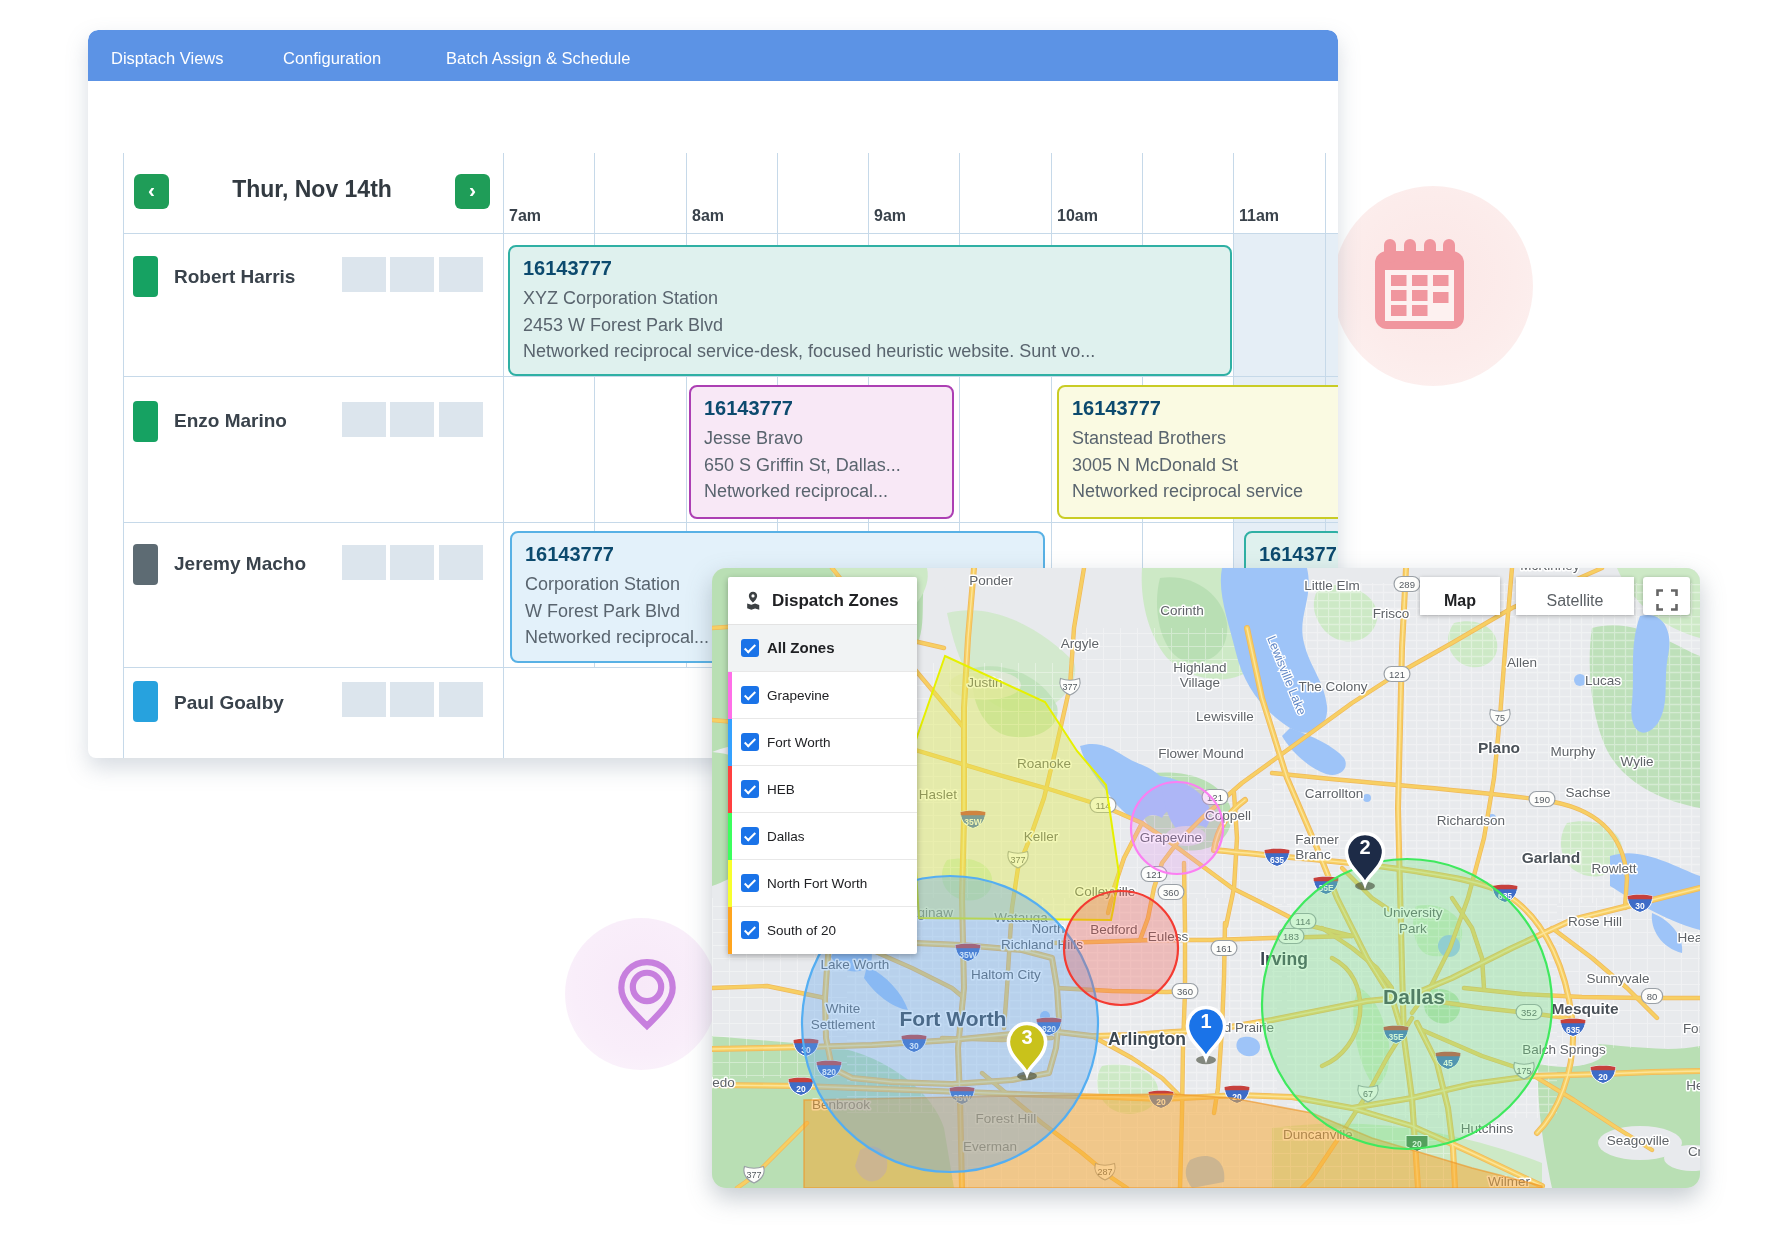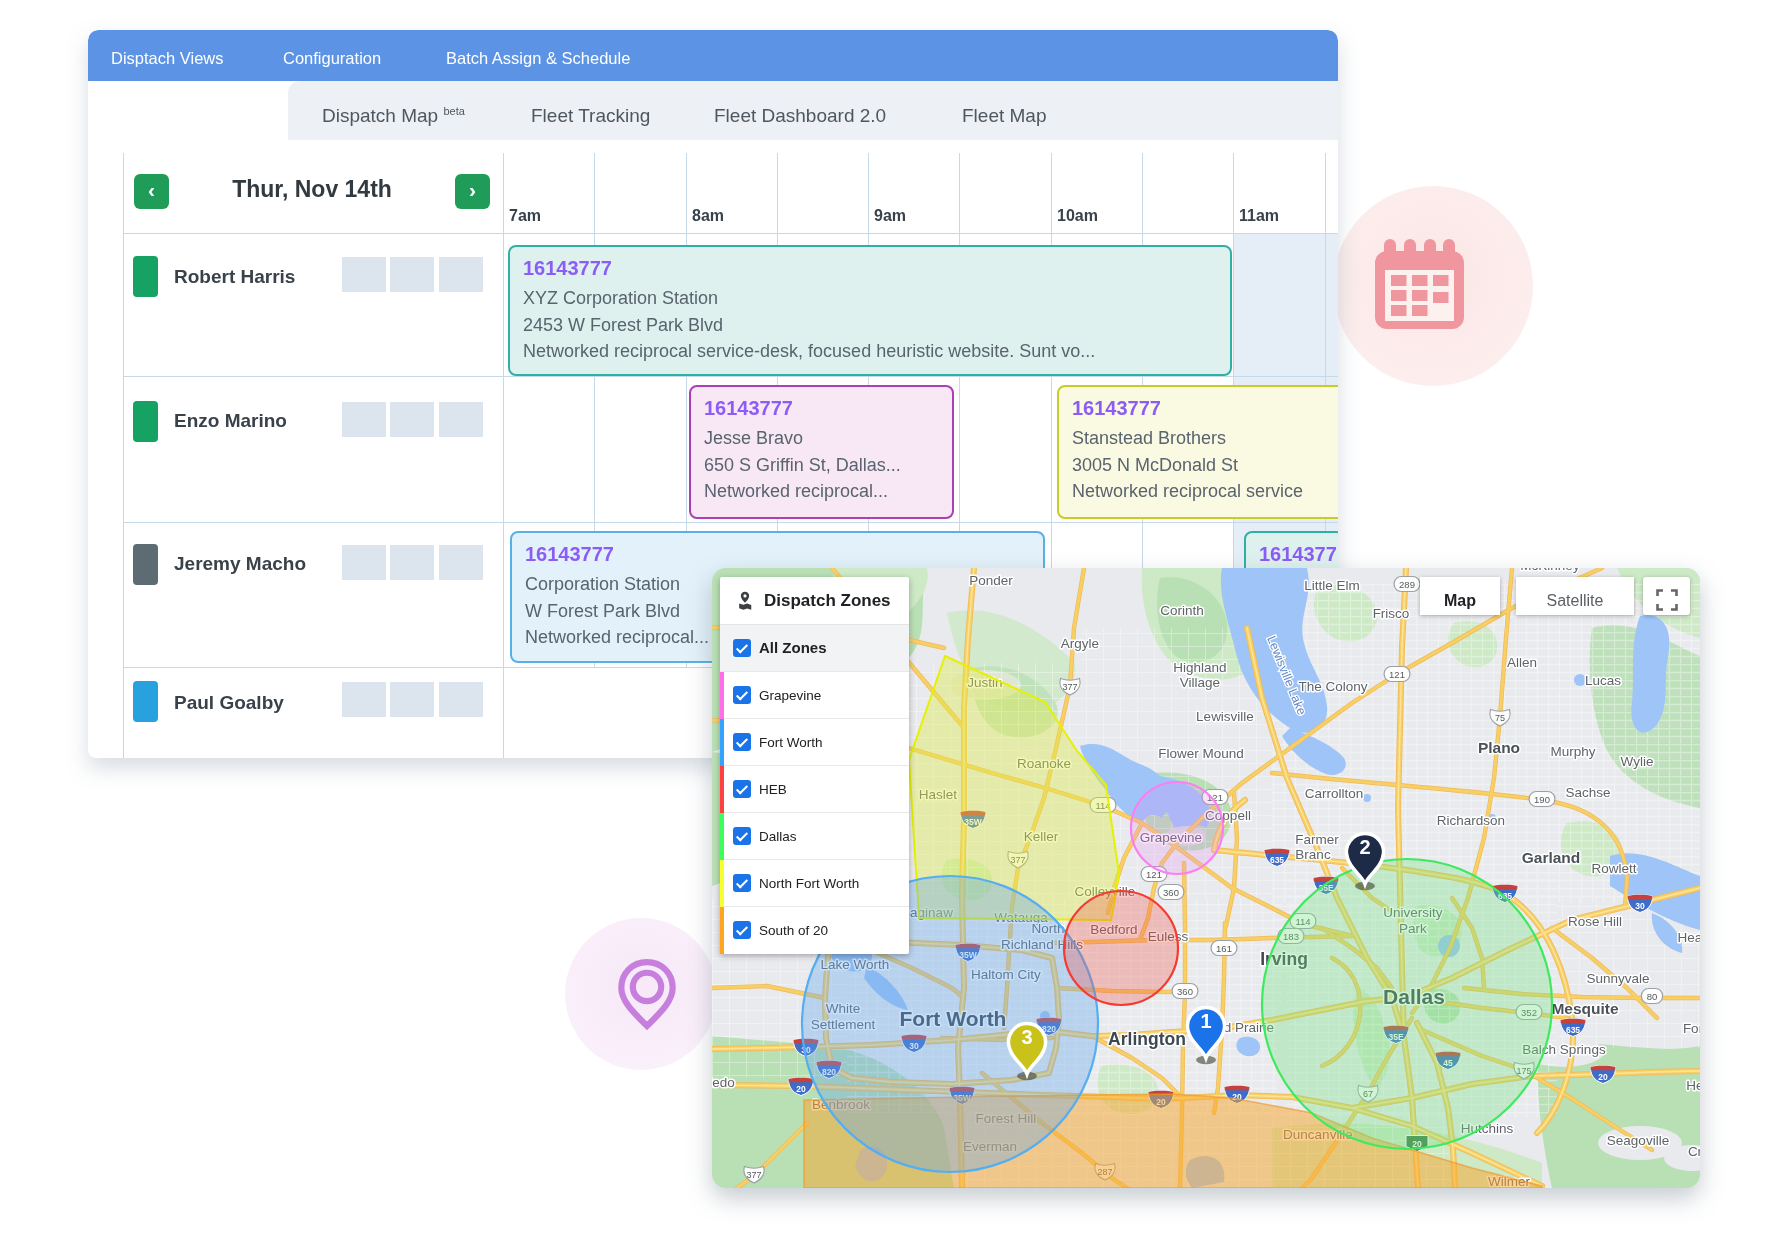--- a/index.html
+++ b/index.html
@@ -35,33 +35,33 @@
   #datelabel { position:absolute; left:81px; top:146px; width:286px; text-align:center;
     font-size:23px; font-weight:bold; color:#323a41; }
   .hourlbl { position:absolute; top:177px; font-size:16px; font-weight:bold; color:#39424b; }
 
   .rowbar { position:absolute; width:25px; height:41px; border-radius:4px; left:45px; }
   .rowname { position:absolute; left:86px; font-size:19px; font-weight:bold; color:#39424b; }
   .skel { position:absolute; width:44px; height:35px; background:#dce5ed; }
 
   .evcard { position:absolute; border-radius:8px; border-width:2px; border-style:solid;
     padding:10px 13px 0 13px; overflow:hidden; }
-  .evcard h4 { font-size:20px; color:#8b5cf6; margin-bottom:5px; }
+  .evcard h4 { font-size:20px; color:#0c4a6e; margin-bottom:5px; }
   .evcard div { font-size:18px; color:#59646e; line-height:26.6px; white-space:nowrap; }
   .ev-teal { background:#dff1ee; border-color:#2fb0a4; }
   .ev-pink { background:#f8e8f6; border-color:#ac3fb3; }
   .ev-yellow { background:#fafae2; border-color:#c9cc25; }
   .ev-blue { background:#e3f1fa; border-color:#58b1e5; }
 
   
   #mapcard { left:712px; top:568px; width:988px; height:620px; border-radius:14px;
     overflow:hidden; box-shadow:0 10px 24px rgba(90,105,120,0.35); background:#e8eaed; }
 
   
-  #legend { left:8px; top:9px; width:189px; background:#fff; border-radius:2px;
+  #legend { left:16px; top:9px; width:189px; background:#fff; border-radius:2px;
     box-shadow:0 2px 6px rgba(0,0,0,0.3); }
   #legend .hdr { height:48px; border-bottom:1px solid #e3e3e3; font-size:17px; font-weight:bold;
     color:#202124; padding:14px 0 0 44px; position:relative; }
   .litem { height:47px; border-bottom:1px solid #e8e8e8; position:relative; font-size:13.5px;
     color:#202124; }
   .litem .lbl { position:absolute; left:39px; top:16px; }
   .cbx { position:absolute; left:13px; top:14px; width:18px; height:18px; background:#1a73e8;
     border-radius:3px; }
   .cbx:after { content:""; position:absolute; left:6px; top:2.5px; width:4px; height:9px;
     border:solid #fff; border-width:0 2.5px 2.5px 0; transform:rotate(45deg); }
@@ -101,26 +101,20 @@
   <svg class="abs" style="left:616px; top:955px;" width="62" height="78" viewBox="0 0 70 82">
     <path d="M35 5 C18 5 6 18 6 34 C6 50 22 64 35 77 C48 64 64 50 64 34 C64 18 52 5 35 5 Z" fill="none" stroke="#c77fde" stroke-width="7"></path>
     <circle cx="35" cy="33" r="16" fill="none" stroke="#c77fde" stroke-width="7"></circle>
   </svg>
 
   <div class="abs" id="gridcard">
     <div class="abs" id="bluebar">
       <span style="left:23px;">Disptach Views</span>
       <span style="left:195px;">Configuration</span>
       <span style="left:358px;">Batch Assign &amp; Schedule</span>
-    </div>
-    <div class="abs" id="tabstrip">
-      <span style="left:34px;">Dispatch Map <sup style="font-size:11px;">beta</sup></span>
-      <span style="left:243px;">Fleet Tracking</span>
-      <span style="left:426px;">Fleet Dashboard 2.0</span>
-      <span style="left:674px;">Fleet Map</span>
     </div>
 
     <div class="abs" id="shade"></div>
 
     <div class="vline" style="left:35px;  top:123px; height:605px;"></div>
     <div class="vline" style="left:415px; top:123px; height:605px;"></div>
     <div class="vline" style="left:506px; top:123px; height:514px;"></div>
     <div class="vline" style="left:598px; top:123px; height:514px;"></div>
     <div class="vline" style="left:689px; top:123px; height:514px;"></div>
     <div class="vline" style="left:780px; top:123px; height:514px;"></div>

